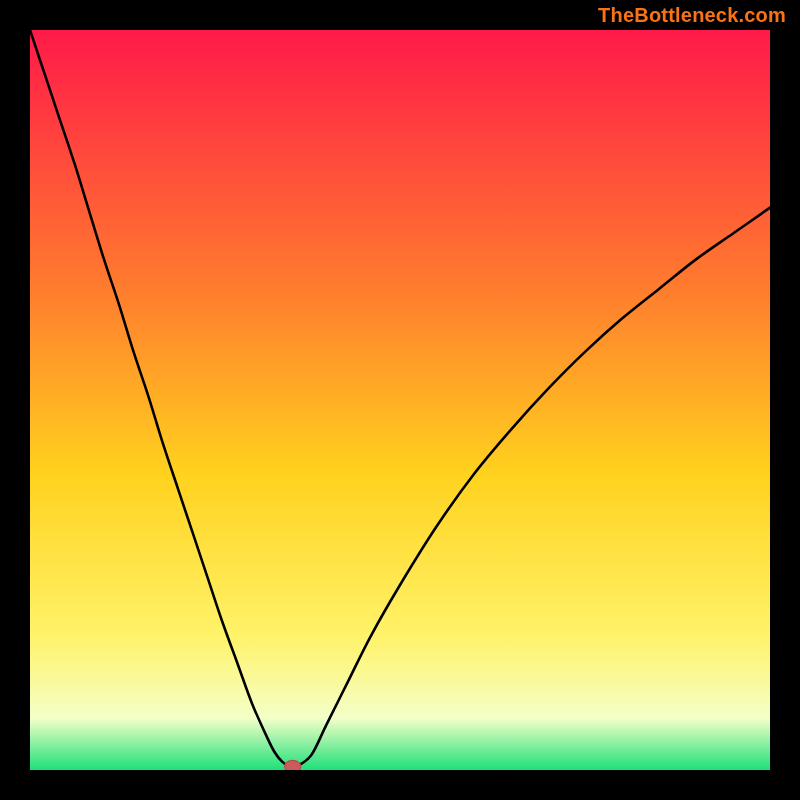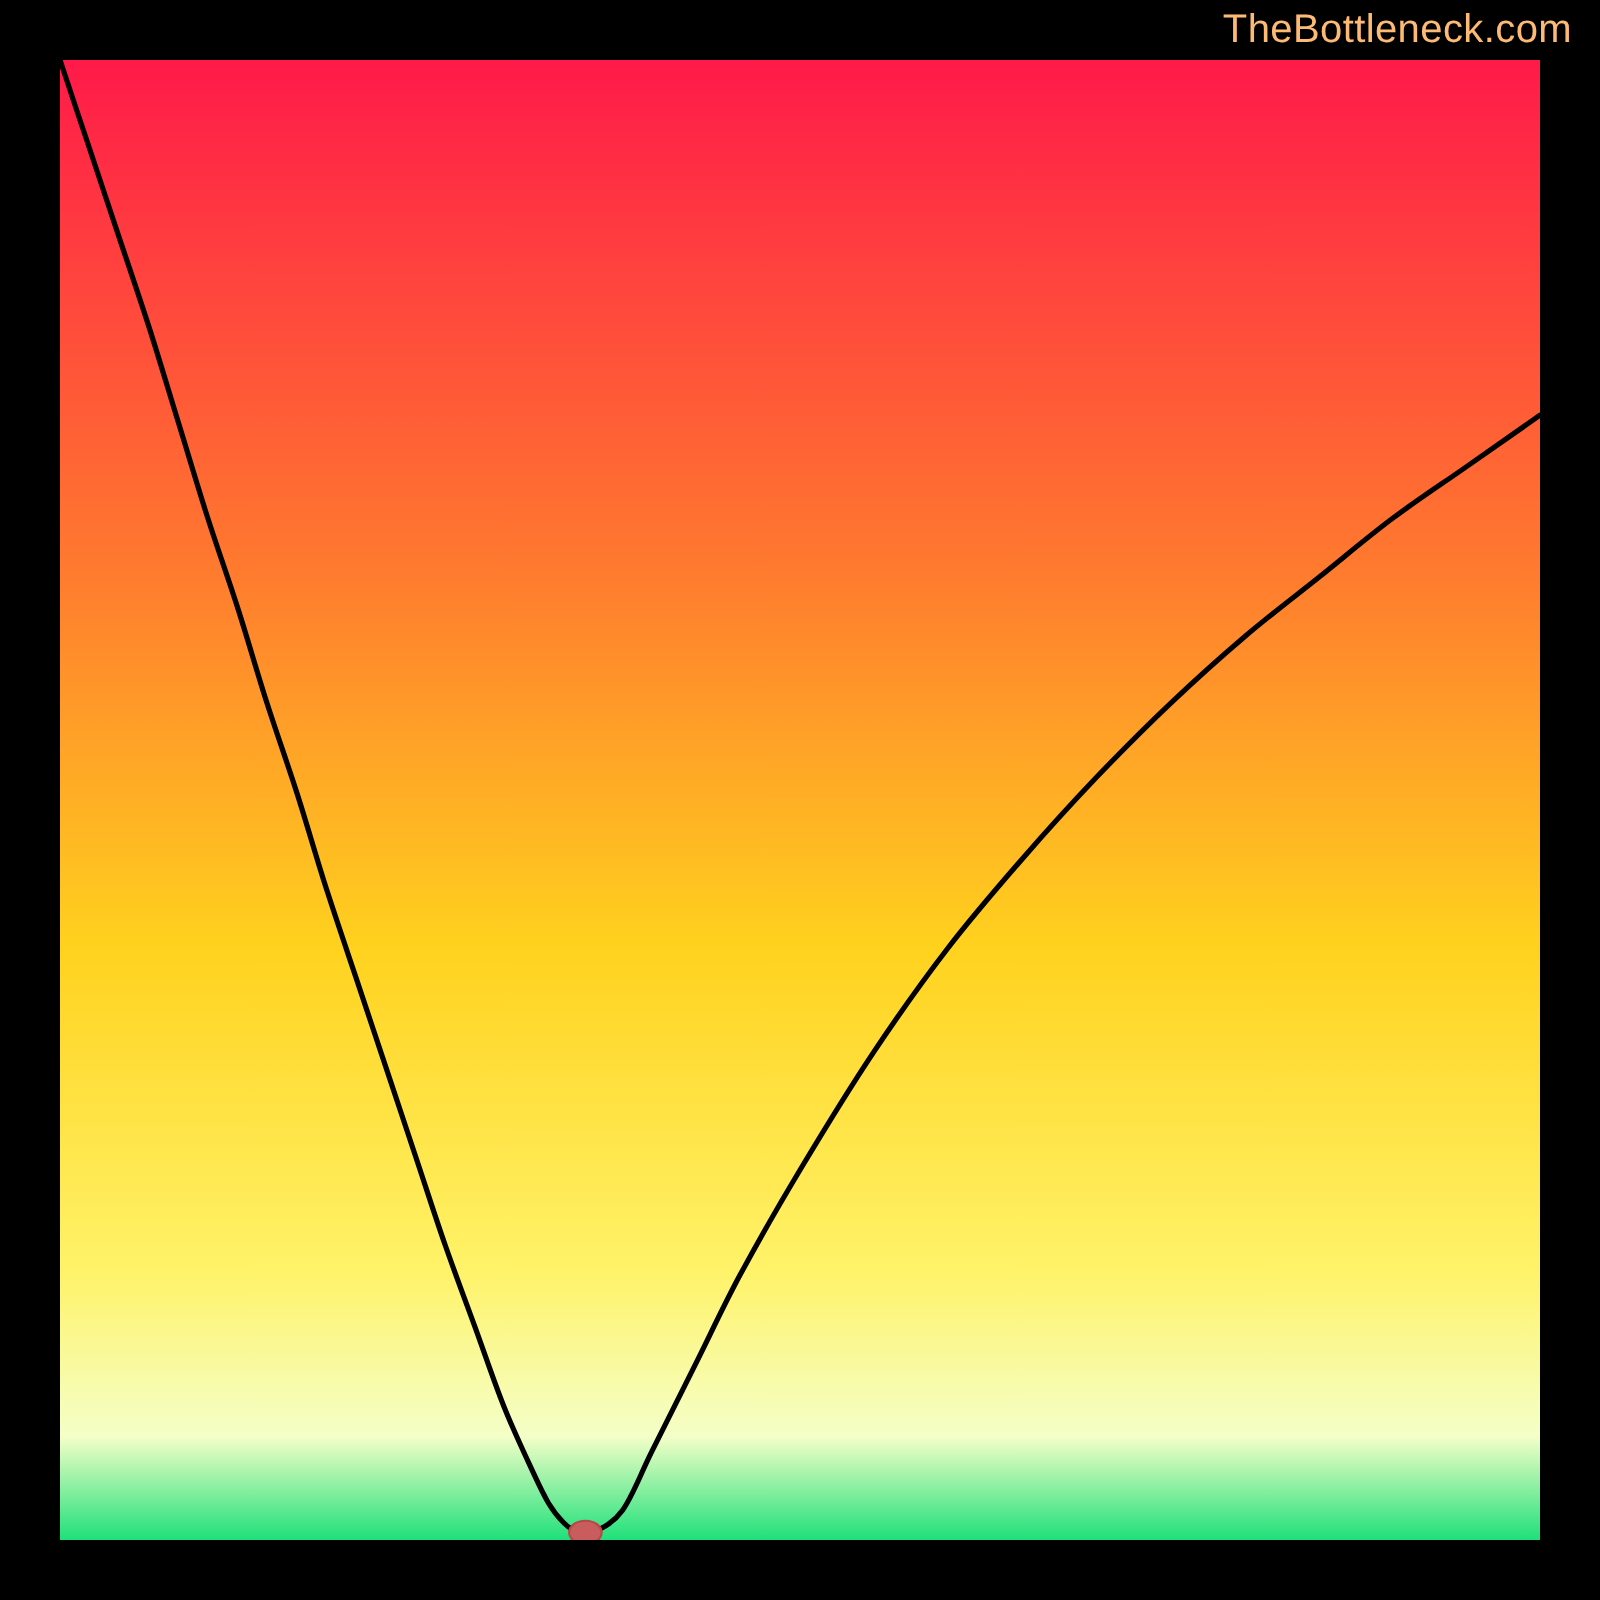--- a/index.html
+++ b/index.html
@@ -16,23 +16,23 @@
     left: 0;
     top: 0;
     width: 800px;
     height: 800px;
     background: #000;
   }
   .watermark {
     position: absolute;
     top: 4px;
     right: 14px;
-    color: #fdba74;
+    color: #f97316;
     font-size: 20px;
-    font-weight: 400;
+    font-weight: 700;
     letter-spacing: 0.2px;
     user-select: none;
   }
   svg.plot {
     position: absolute;
     left: 30px;
     top: 30px;
     width: 740px;
     height: 740px;
     display: block;

